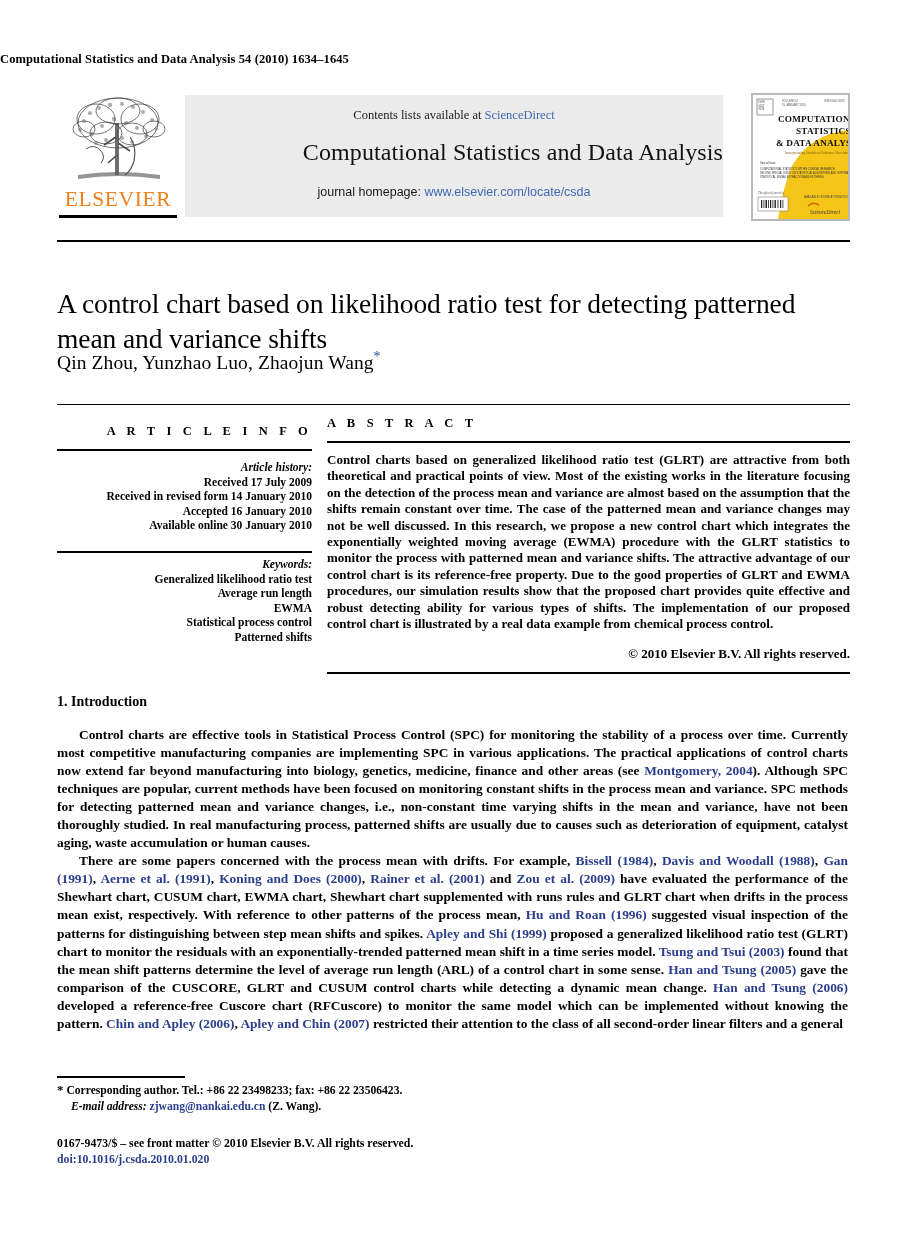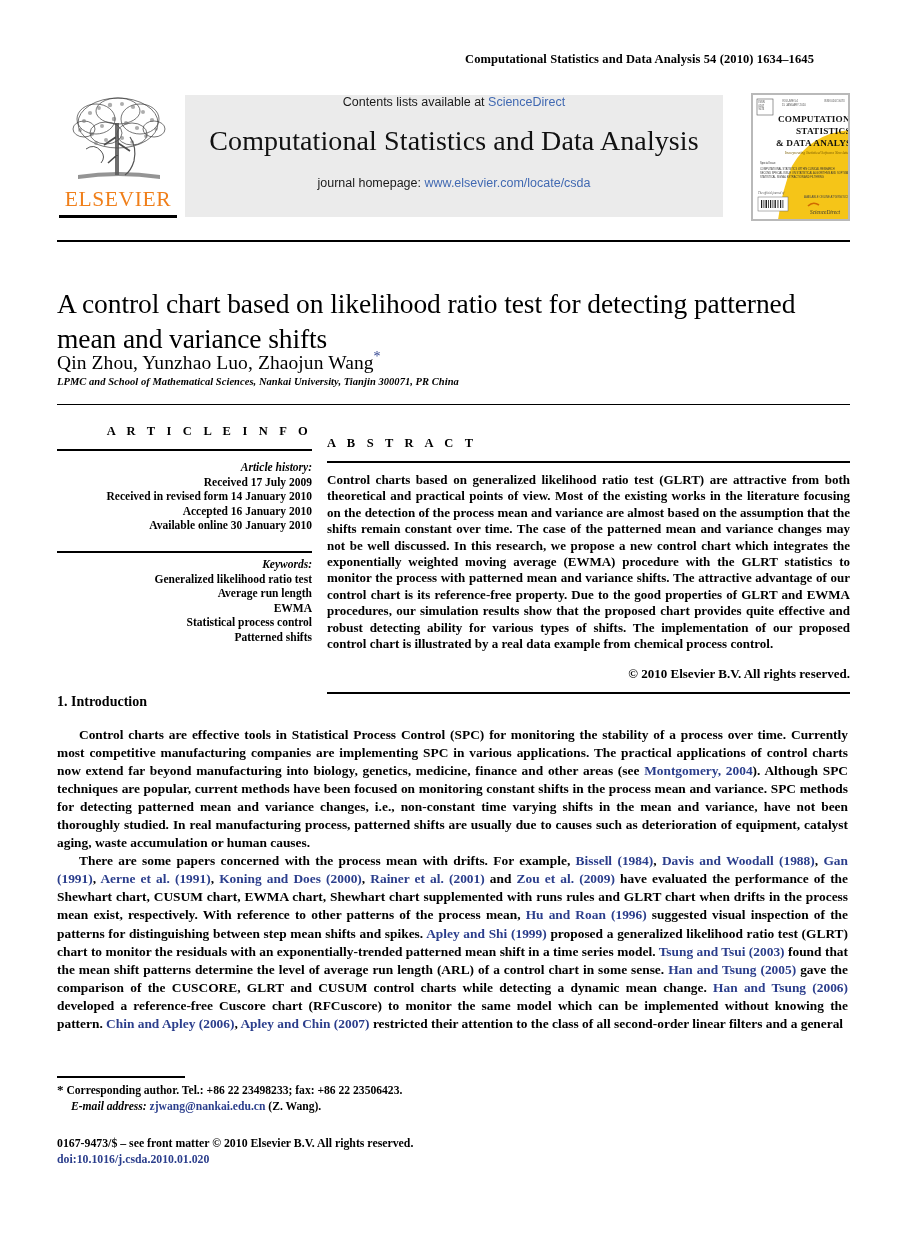--- a/index.html
+++ b/index.html
@@ -19,21 +19,21 @@
     background: #ffffff;
     overflow: hidden;
   }
 
   
   .running-head {
     position: absolute;
     top: 52px;
     left: 0;
     width: 814px;
-    text-align: right;
+    text-align: left;
     font-weight: bold;
     font-size: 12.5px;
     letter-spacing: 0.1px;
   }
 
   
   .masthead {
     position: absolute;
     top: 93px;
     left: 57px;
@@ -73,33 +73,35 @@
   .grey-panel {
     position: absolute;
     left: 128px;
     top: 2px;
     width: 538px;
     height: 122px;
     background: #ebebeb;
     text-align: center;
   }
   .contents-line {
-    font-family: Liberation Sans, sans-serif;
+    font-family: Liberation Serif, serif;
     font-size: 12.5px;
     color: #1a1a1a;
+    padding-top: 13px;
   }
   .contents-line .sd-link {
     color: #4169b2;
   }
   .journal-name {
     font-family: "Liberation Serif", serif;
-    font-size: 28px;
+    font-size: 24px;
     color: #111;
     margin-top: 16px;
     letter-spacing: 0.1px;
+    text-align: right;
   }
   .homepage-line {
     font-family: "Liberation Sans", sans-serif;
     font-size: 12.5px;
     color: #1a1a1a;
     margin-top: 19px;
   }
   .homepage-line .url-link {
     color: #4169b2;
   }
@@ -168,21 +170,21 @@
   .col-left {
     position: absolute;
     left: 57px;
     top: 424px;
     width: 255px;
     text-align: right;
   }
   .col-right {
     position: absolute;
     left: 327px;
-    top: 436px;
+    top: 416px;
     width: 523px;
   }
   .sec-label {
     font-family: "Liberation Serif", serif;
     font-weight: bold;
     font-size: 12.5px;
     letter-spacing: 4.2px;
   }
   .hr-under-label {
     height: 2px;
@@ -414,21 +416,20 @@
 
   <div class="rule-thick" style="top:240px;"></div>
   <div class="rule-thin" style="top:404px;"></div>
 
   <h1 class="title">A control chart based on likelihood ratio test for detecting patterned mean and variance shifts</h1>
 
   <div class="authors">
     <span>Qin Zhou, Yunzhao Luo, Zhaojun Wang</span><span class="star">*</span>
   </div>
 
-  <div class="affiliation">LPMC and School of Mathematical Sciences, Nankai University, Tianjin 300071, PR China</div>
 
   <div class="col-left">
     <div class="sec-label">A R T I C L E   I N F O</div>
     <div class="hr-under-label"></div>
     <div class="hist-block">
       <div class="ital">Article history:</div>
       <div>Received 17 July 2009</div>
       <div>Received in revised form 14 January 2010</div>
       <div>Accepted 16 January 2010</div>
       <div>Available online 30 January 2010</div>

